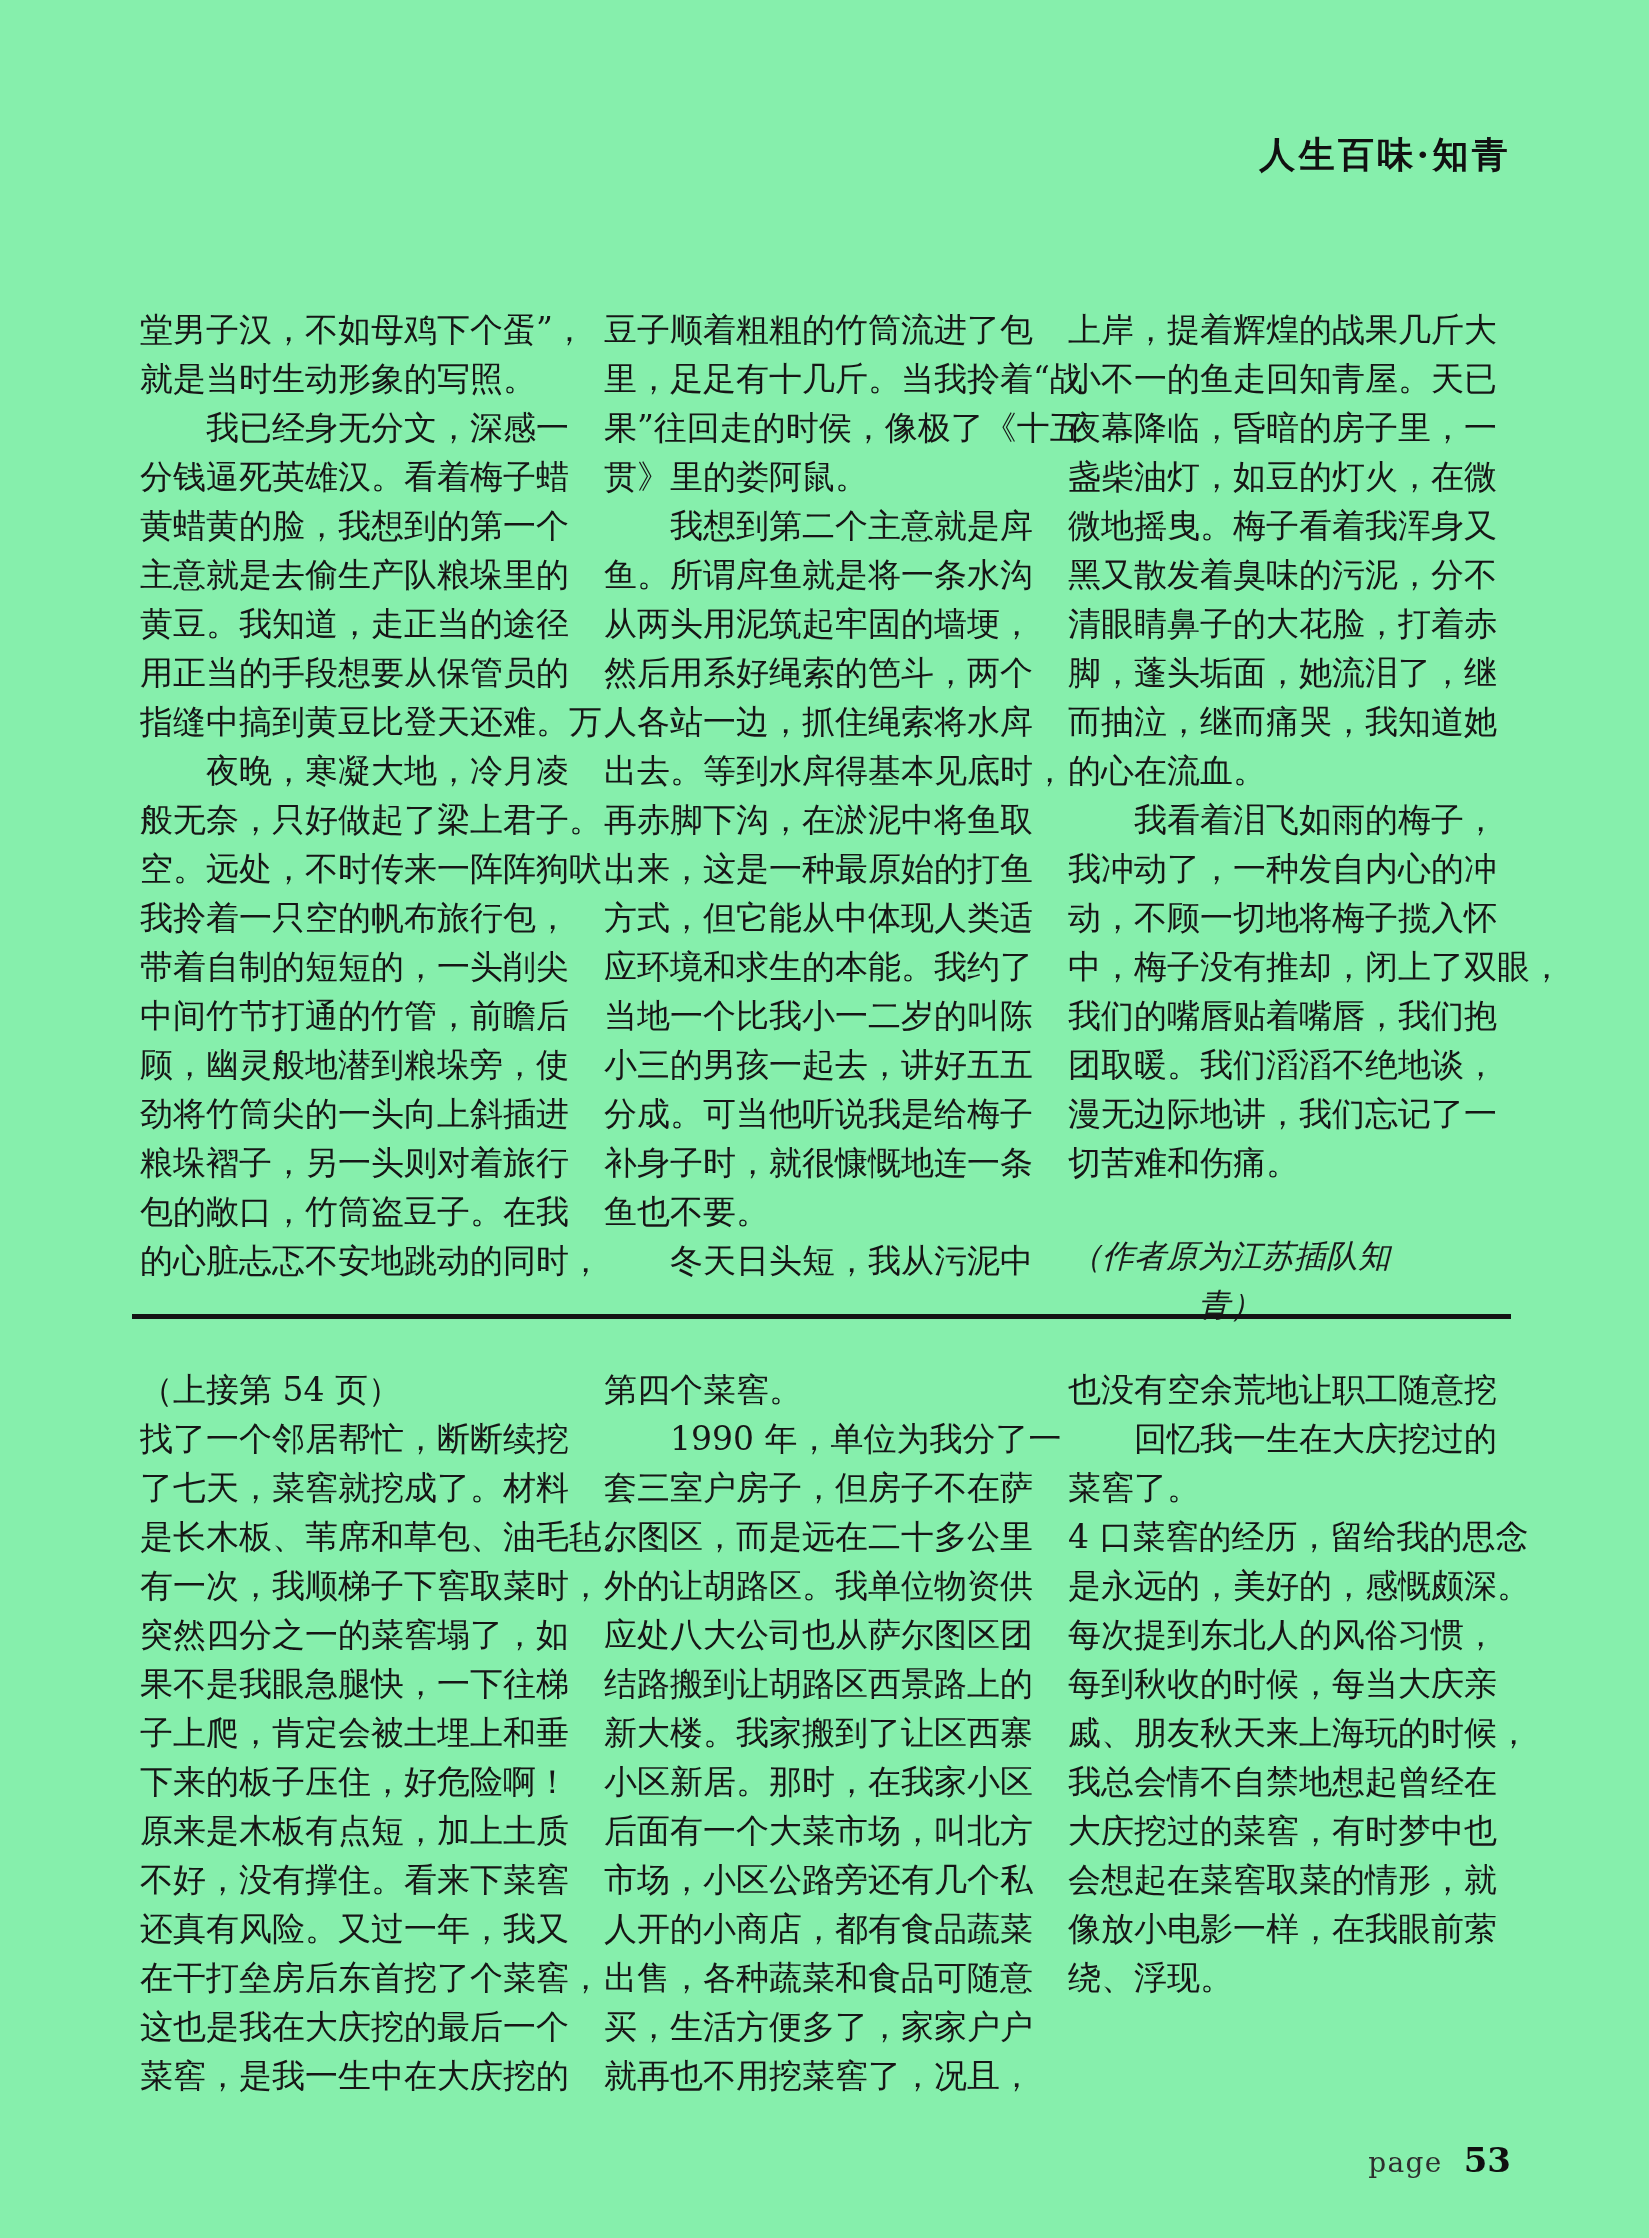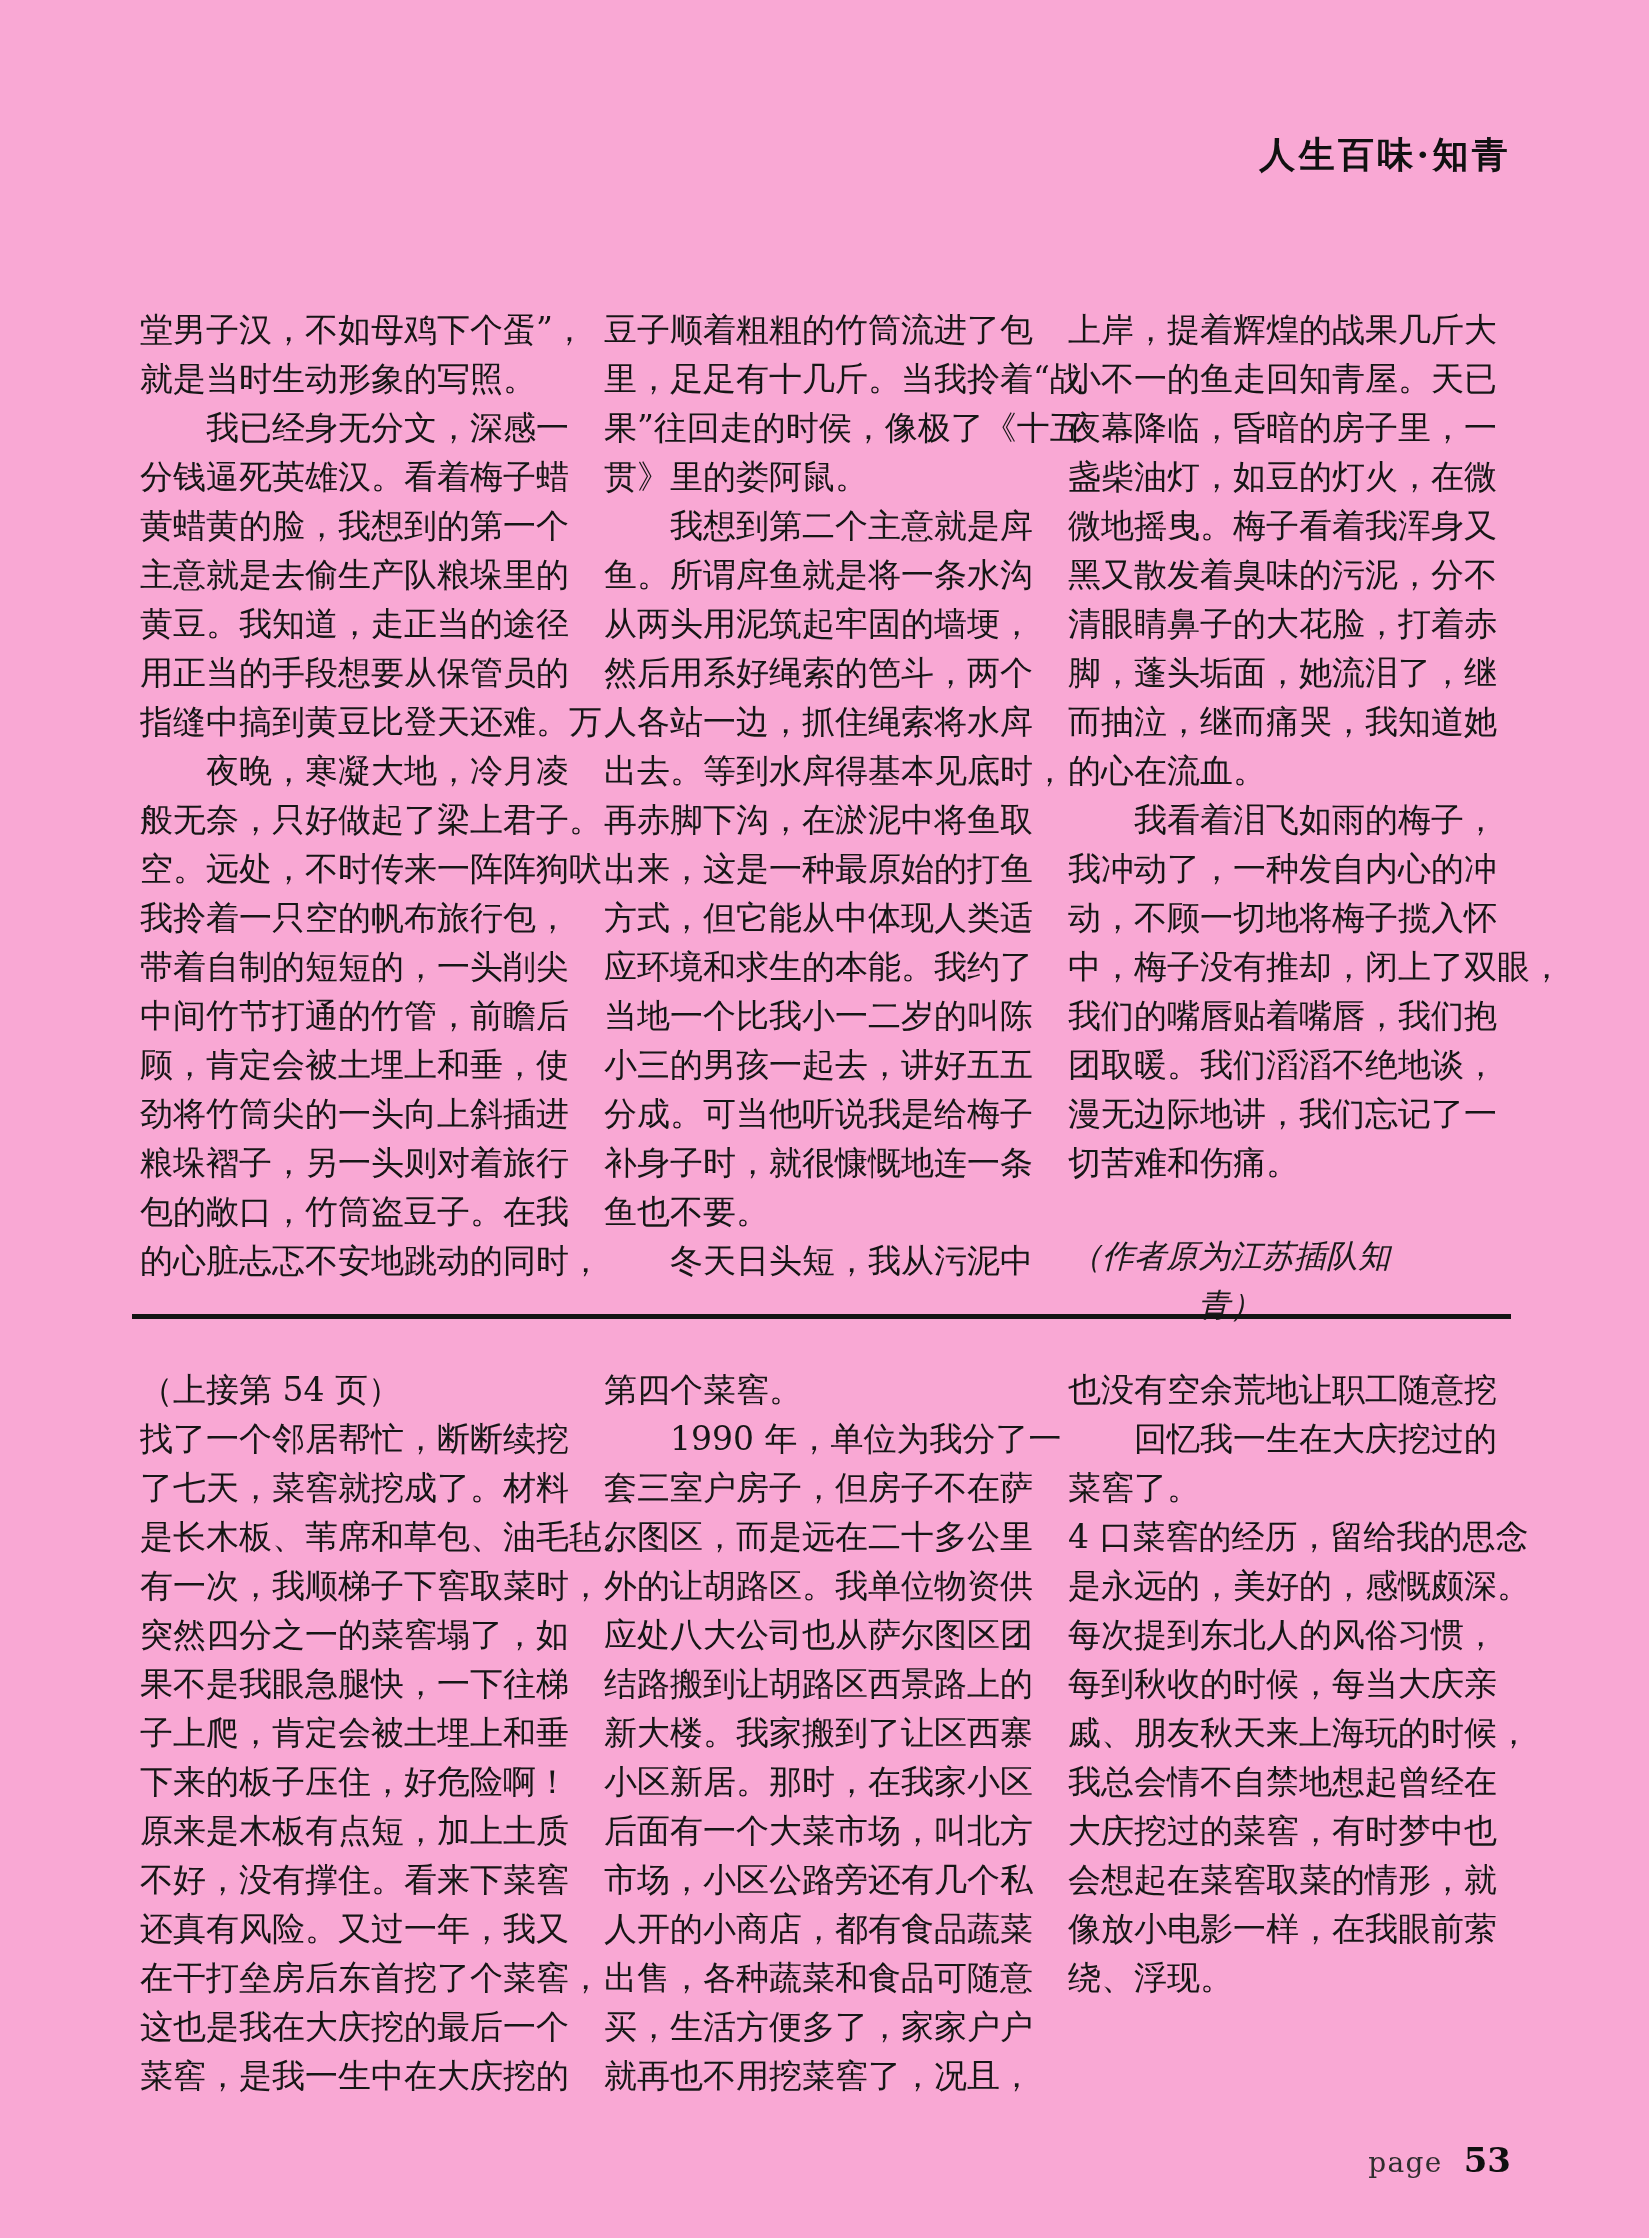--- a/index.html
+++ b/index.html
@@ -10,21 +10,21 @@
   body {
     width: 1650px;
     height: 2239px;
     font-family: "DejaVu Serif", "Liberation Serif", serif;
     color: #161616;
   }
   .page {
     position: relative;
     width: 1650px;
     height: 2239px;
-    background: #f9a8d4;
+    background: #86efac;
     overflow: hidden;
   }
   .header {
     position: absolute;
     top: 131px;
     left: 132px;
     width: 1379px;
     text-align: right;
   }
   .header-title {
@@ -112,21 +112,21 @@
         <div class="line">主意就是去偷生产队粮垛里的</div>
         <div class="line">黄豆。我知道，走正当的途径</div>
         <div class="line">用正当的手段想要从保管员的</div>
         <div class="line">指缝中搞到黄豆比登天还难。万</div>
         <div class="line">　　夜晚，寒凝大地，冷月凌</div>
         <div class="line">般无奈，只好做起了梁上君子。</div>
         <div class="line">空。远处，不时传来一阵阵狗吠，</div>
         <div class="line">我拎着一只空的帆布旅行包，</div>
         <div class="line">带着自制的短短的，一头削尖</div>
         <div class="line">中间竹节打通的竹管，前瞻后</div>
-        <div class="line">顾，肯定会被土埋上和垂，使</div>
+        <div class="line">顾，幽灵般地潜到粮垛旁，使</div>
         <div class="line">劲将竹筒尖的一头向上斜插进</div>
         <div class="line">粮垛褶子，另一头则对着旅行</div>
         <div class="line">包的敞口，竹筒盗豆子。在我</div>
         <div class="line">的心脏忐忑不安地跳动的同时，</div>
       </div>
     <div class="column">
         <div class="line">豆子顺着粗粗的竹筒流进了包</div>
         <div class="line">里，足足有十几斤。当我拎着“战</div>
         <div class="line">果”往回走的时侯，像极了《十五</div>
         <div class="line">贯》里的娄阿鼠。</div>

